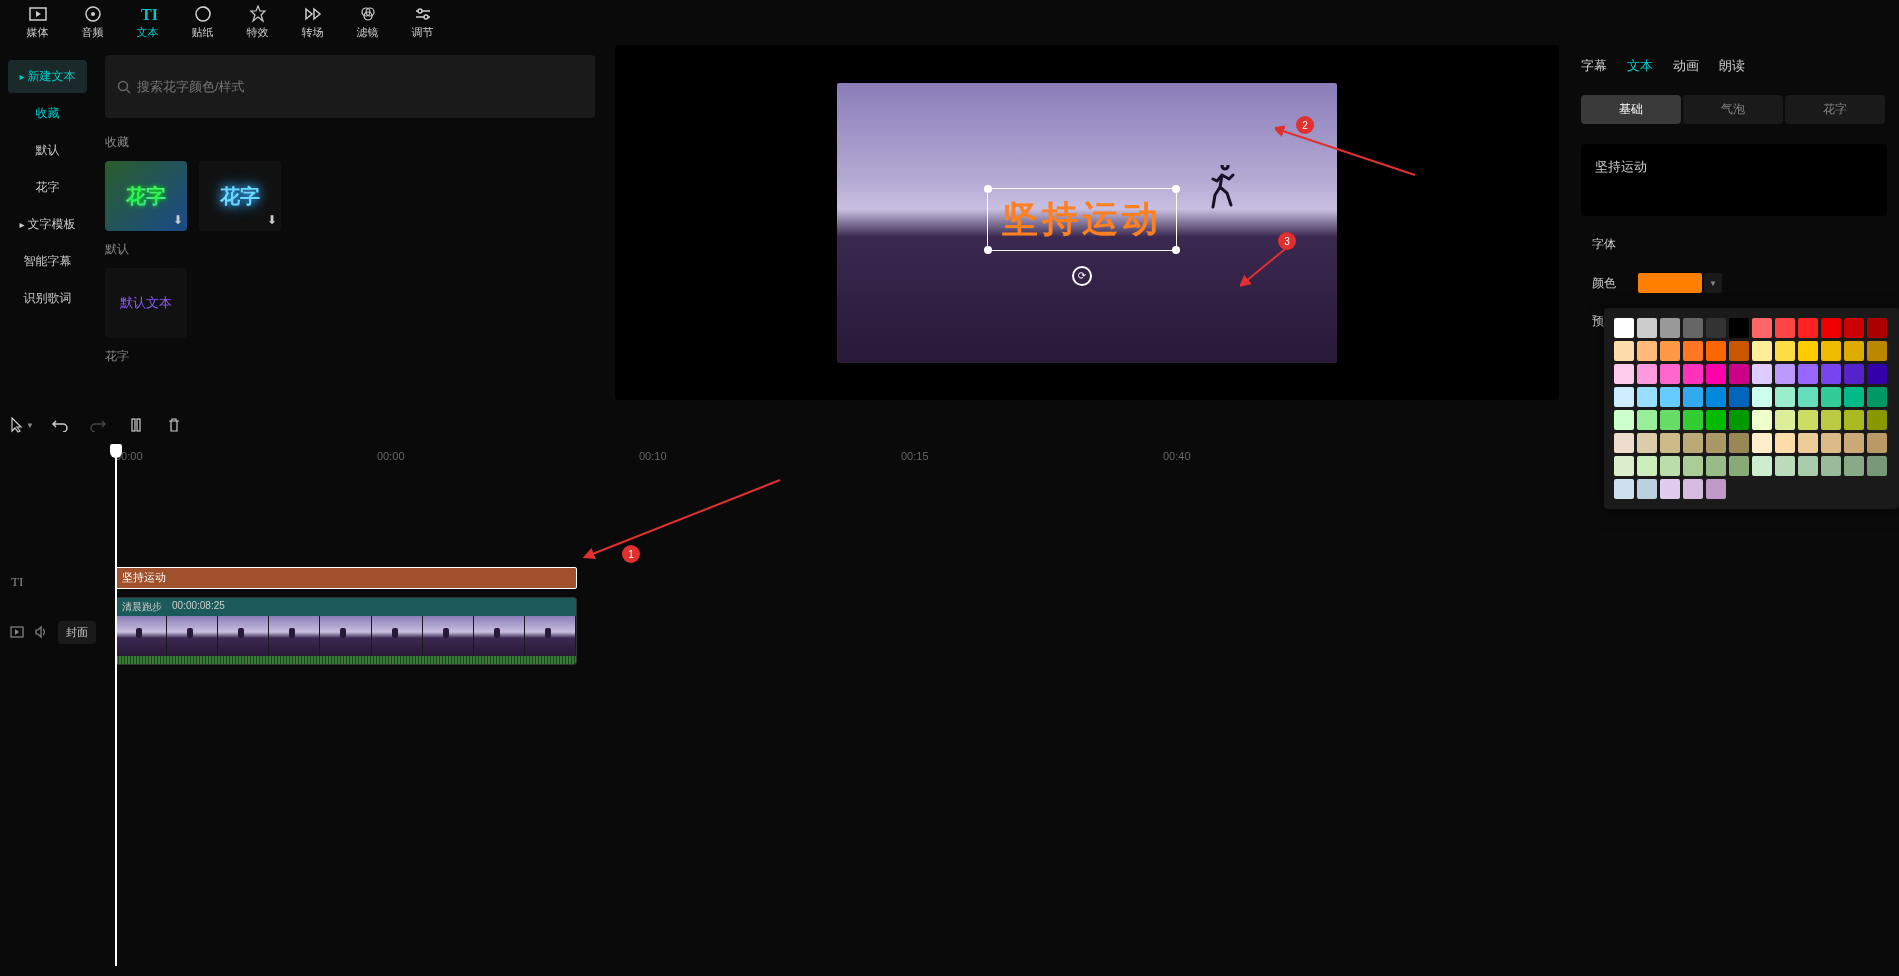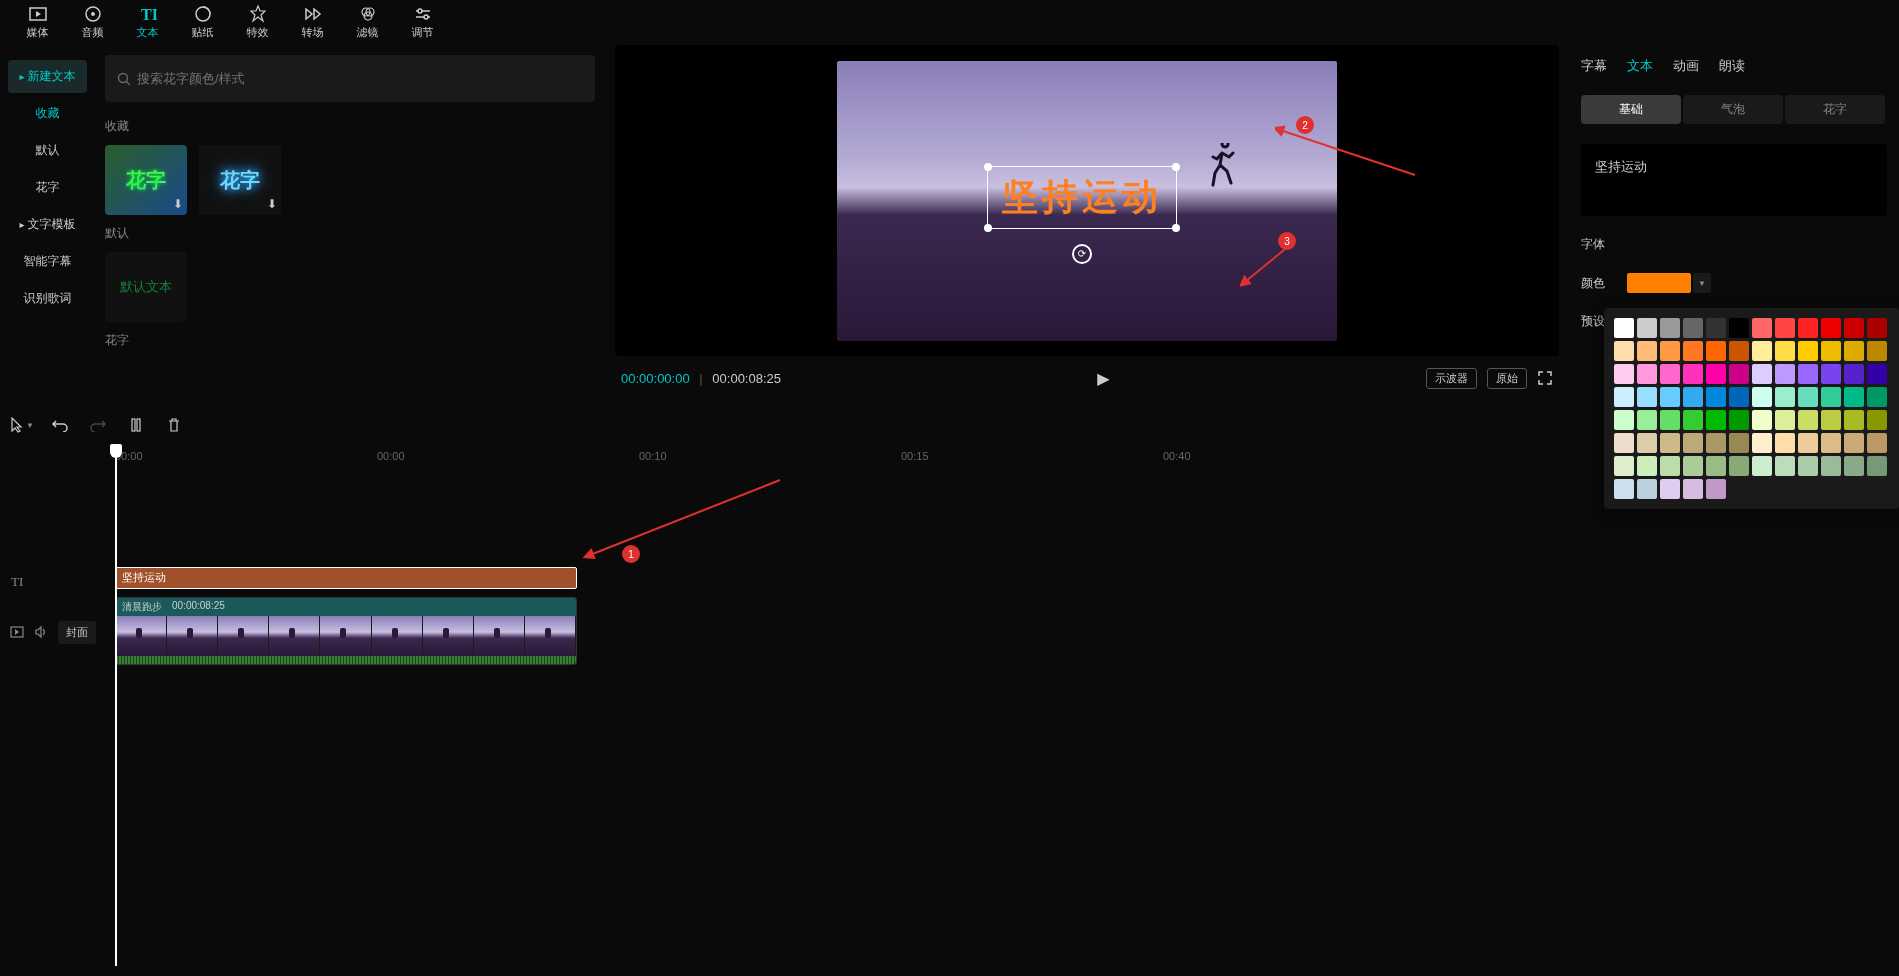--- a/index.html
+++ b/index.html
@@ -17,30 +17,30 @@
 
 
 .left-sidebar { width: 95px; background: #0a0a0a; display: flex; flex-direction: column; gap: 4px; padding-top: 15px; }
 .sidebar-btn { margin: 0 8px; padding: 8px 4px; text-align: center; font-size: 12px; border-radius: 4px; cursor: pointer; color: #ccc; }
 .sidebar-btn.primary { background: #1a2a2a; color: #00c8c8; }
 .sidebar-btn.active { color: #00c8c8; }
 .sidebar-btn.expand::before { content: "▸ "; font-size: 10px; }
 
 
 .text-library { width: 510px; background: #0a0a0a; padding: 10px; }
-.search-bar { background: #1a1a1a; border-radius: 4px; padding: 16px 12px; display: flex; align-items: center; gap: 6px; margin-bottom: 16px; }
+.search-bar { background: #1a1a1a; border-radius: 4px; padding: 24px 12px; display: flex; align-items: center; gap: 6px; margin-bottom: 16px; }
 .search-bar input { background: none; border: none; color: #ccc; outline: none; flex: 1; font-size: 13px; }
 .lib-section-title { color: #888; font-size: 12px; margin: 10px 0; }
 .lib-items { display: flex; gap: 12px; }
 .lib-item { width: 82px; height: 70px; background: #111; border-radius: 4px; display: flex; align-items: center; justify-content: center; position: relative; }
 .lib-item .dl { position: absolute; right: 4px; bottom: 4px; color: #ccc; font-size: 12px; }
 .huazi1 { background: linear-gradient(135deg, #2a5e2a, #1a4a8a); }
 .huazi1 .t { font-weight: bold; font-size: 20px; background: linear-gradient(#8aefaa, #5ac8ff); -webkit-background-clip: text; color: transparent; text-shadow: 0 0 4px #0f0; }
 .huazi2 .t { font-weight: bold; font-size: 20px; color: #6ad8ff; text-shadow: 0 0 8px #3af, 0 0 16px #3af; }
-.lib-item.default { color: #15803d; font-size: 13px; }
+.lib-item.default { color: #8b5cf6; font-size: 13px; }
 
 
 .player-panel { flex: 1; background: #0a0a0a; padding: 0 10px; display: flex; flex-direction: column; }
 .player-title { padding: 10px 0; font-size: 13px; color: #ccc; }
 .player-viewport { flex: 1; display: flex; align-items: center; justify-content: center; background: #000; border-radius: 4px; position: relative; }
 .video-frame { width: 500px; height: 280px; background: linear-gradient(to bottom, #8a7db8 0%, #b4abd4 35%, #c9bfe0 45%, #3a2850 55%, #2a1838 100%); border-radius: 2px; position: relative; overflow: visible; }
 .runner { position: absolute; right: 100px; top: 82px; width: 30px; height: 45px; }
 .text-box { position: absolute; left: 150px; top: 105px; border: 1px solid #fff; padding: 6px 14px; }
 .text-box .txt { color: #ff8020; font-size: 36px; font-weight: 600; letter-spacing: 4px; }
 .handle { position: absolute; width: 8px; height: 8px; background: #fff; border-radius: 50%; }
@@ -56,21 +56,21 @@
 .right-panel { width: 330px; background: #0a0a0a; padding: 0 12px; }
 .right-tabs { display: flex; gap: 20px; padding: 12px 0; font-size: 13px; }
 .right-tab { color: #ccc; cursor: pointer; }
 .right-tab.active { color: #00c8c8; }
 .sub-tabs { display: flex; margin-top: 8px; }
 .sub-tab { flex: 1; text-align: center; padding: 6px; background: #1a1a1a; color: #888; font-size: 12px; border-radius: 4px; margin-right: 2px; cursor: pointer; }
 .sub-tab.active { background: #3a3a3a; color: #fff; }
 .text-input-box { margin-top: 20px; background: #000; border-radius: 4px; padding: 14px; height: 72px; }
 .text-input-box .val { color: #ccc; font-size: 13px; }
 .prop-row { display: flex; align-items: center; gap: 16px; margin-top: 20px; }
-.prop-label { color: #ccc; font-size: 12px; width: 30px; }
+.prop-label { color: #ccc; font-size: 12px; width: 30px; margin-left: 11px; }
 .font-select { flex: 1; background: #1a1a1a; border-radius: 4px; padding: 6px 10px; color: #ccc; display: flex; justify-content: space-between; align-items: center; }
 .font-select .stepper { display: flex; flex-direction: column; font-size: 7px; line-height: 7px; color: #888; }
 .style-btns { display: flex; gap: 6px; }
 .style-btn { width: 30px; height: 30px; background: #1a1a1a; border-radius: 4px; display: flex; align-items: center; justify-content: center; font-size: 14px; color: #ccc; cursor: pointer; }
 .color-swatch-selected { width: 64px; height: 20px; background: #ff8000; border-radius: 2px; }
 .color-dropdown-btn { width: 18px; height: 20px; background: #1a1a1a; border-radius: 2px; display: flex; align-items: center; justify-content: center; font-size: 8px; color: #888; margin-left: 2px; }
 
 
 .color-picker { position: absolute; right: 0px; top: 308px; width: 295px; background: #1a1a1a; border-radius: 4px; padding: 10px; box-shadow: 0 4px 16px rgba(0,0,0,0.5); z-index: 100; }
 .color-grid { display: grid; grid-template-columns: repeat(12, 20px); gap: 3px; }
@@ -237,37 +237,20 @@
             <path d="M18 4 a3 3 0 1 1 0.1 0 M15 10 L13 22 L8 30 L6 42 M13 22 L20 28 L24 40 M15 10 L22 14 L26 10 M15 10 L10 16 L6 14" fill="none" stroke="#1a1028" stroke-width="3" stroke-linecap="round"></path>
           </svg>
         <div class="text-box">
           <span class="txt">坚持运动</span>
           <div class="handle" style="left:-4px;top:-4px"></div>
           <div class="handle" style="right:-4px;top:-4px"></div>
           <div class="handle" style="left:-4px;bottom:-4px"></div>
           <div class="handle" style="right:-4px;bottom:-4px"></div>
           <div class="rotate-handle">⟳</div>
         </div>
-      </div>
-    </div>
-    <div class="player-controls">
-      <div class="time-display">
-        <span>00:00:00:00</span>
-        <span style="color:#555;margin:0 6px">|</span>
-        <span class="dur">00:00:08:25</span>
-      </div>
-      <div class="play-btn">▶</div>
-      <div class="player-right">
-        <div class="pill-btn">示波器</div>
-        <div class="pill-btn">原始</div>
-        <div>
-            <svg width="16" height="16" viewBox="0 0 16 16">
-              <path d="M2 6 L2 2 L6 2 M10 2 L14 2 L14 6 M14 10 L14 14 L10 14 M6 14 L2 14 L2 10" fill="none" stroke="#ccc" stroke-width="1.5"></path>
-            </svg>
-          </div>
       </div>
     </div>
   </div>
 
   <div class="right-panel">
     <div class="right-tabs">
       <div class="right-tab">字幕</div>
       <div class="right-tab active">文本</div>
       <div class="right-tab">动画</div>
       <div class="right-tab">朗读</div>

